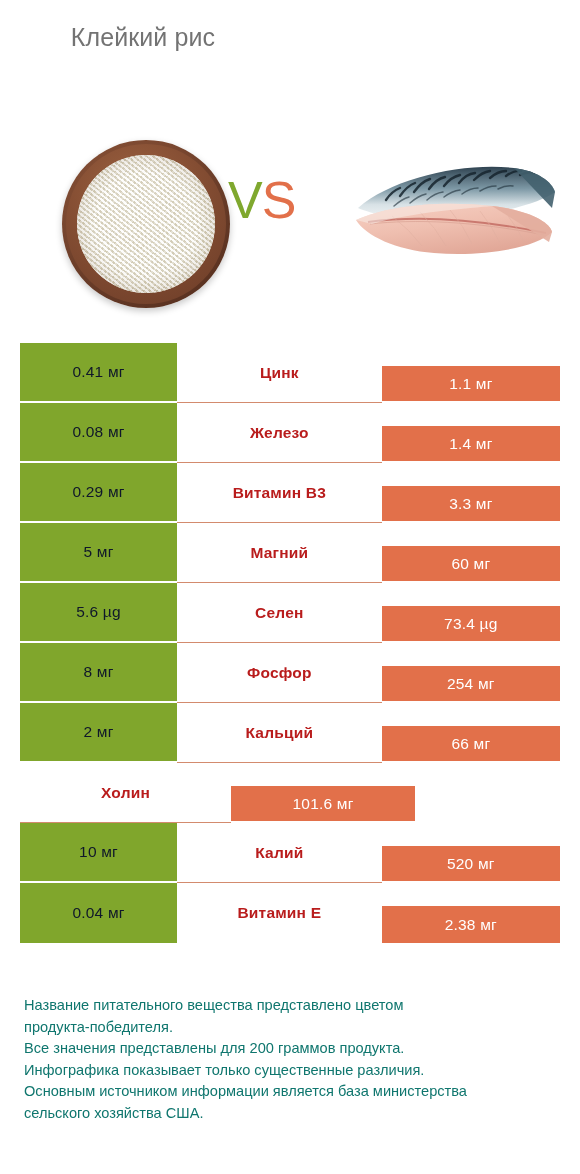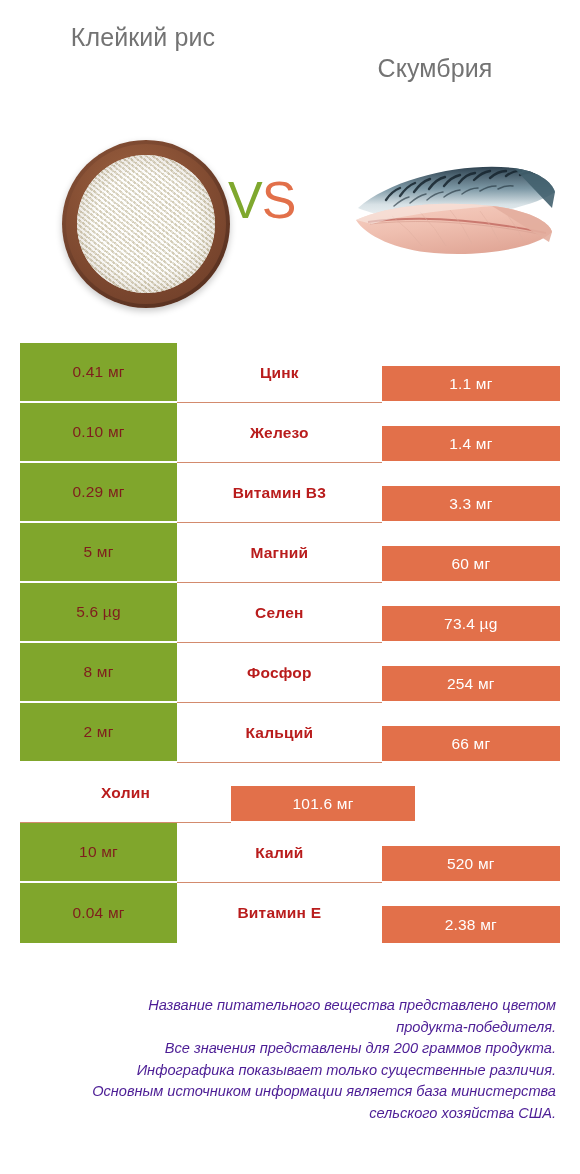--- a/index.html
+++ b/index.html
@@ -148,21 +148,21 @@
     display: flex;
     align-items: center;
     justify-content: center;
     font-size: 15.5px;
     letter-spacing: 0.2px;
     box-sizing: border-box;
   }
   .cell-left {
     width: 162px;
     background: #80A62C;
-    color: #7f1d1d;
+    color: #0f172a;
     border-bottom: 2px solid #ffffff;
   }
   .cell-mid {
     width: 211px;
     background: #ffffff;
     color: #b91c1c;
     font-weight: 700;
     border-bottom: 1px solid #D38B6E;
   }
   .cell-right {
@@ -179,36 +179,34 @@
   .row:last-child .cell-mid {
     border-bottom: none;
   }
 
   
   .footnote {
     position: absolute;
     left: 24px;
     top: 995px;
     width: 532px;
-    text-align: right;
+    text-align: left;
     font-size: 14.6px;
     line-height: 21.5px;
-    color: #4c1d95;
-    font-style: italic;
+    color: #0f766e;
   }
   .footnote div { white-space: nowrap; }
 </style>
 </head>
 <body>
 
 <div class="page">
 
   <div class="titles">
     <div class="title title-left">Клейкий рис</div>
-    <div class="title title-right">Скумбрия</div>
   </div>
 
   <div class="hero">
 
     <div class="bowl">
       <div class="bowl-rim"></div>
       <div class="bowl-inner">
         <div class="grains"></div>
         <div class="grains-shade"></div>
       </div>
@@ -287,21 +285,21 @@
 
   <div class="table">
 
     <div class="row">
       <div class="cell cell-left">0.41 мг</div>
       <div class="cell cell-mid">Цинк</div>
       <div class="cell cell-right">1.1 мг</div>
     </div>
 
     <div class="row">
-      <div class="cell cell-left">0.10 мг</div>
+      <div class="cell cell-left">0.08 мг</div>
       <div class="cell cell-mid">Железо</div>
       <div class="cell cell-right">1.4 мг</div>
     </div>
 
     <div class="row">
       <div class="cell cell-left">0.29 мг</div>
       <div class="cell cell-mid">Витамин B3</div>
       <div class="cell cell-right">3.3 мг</div>
     </div>
 

